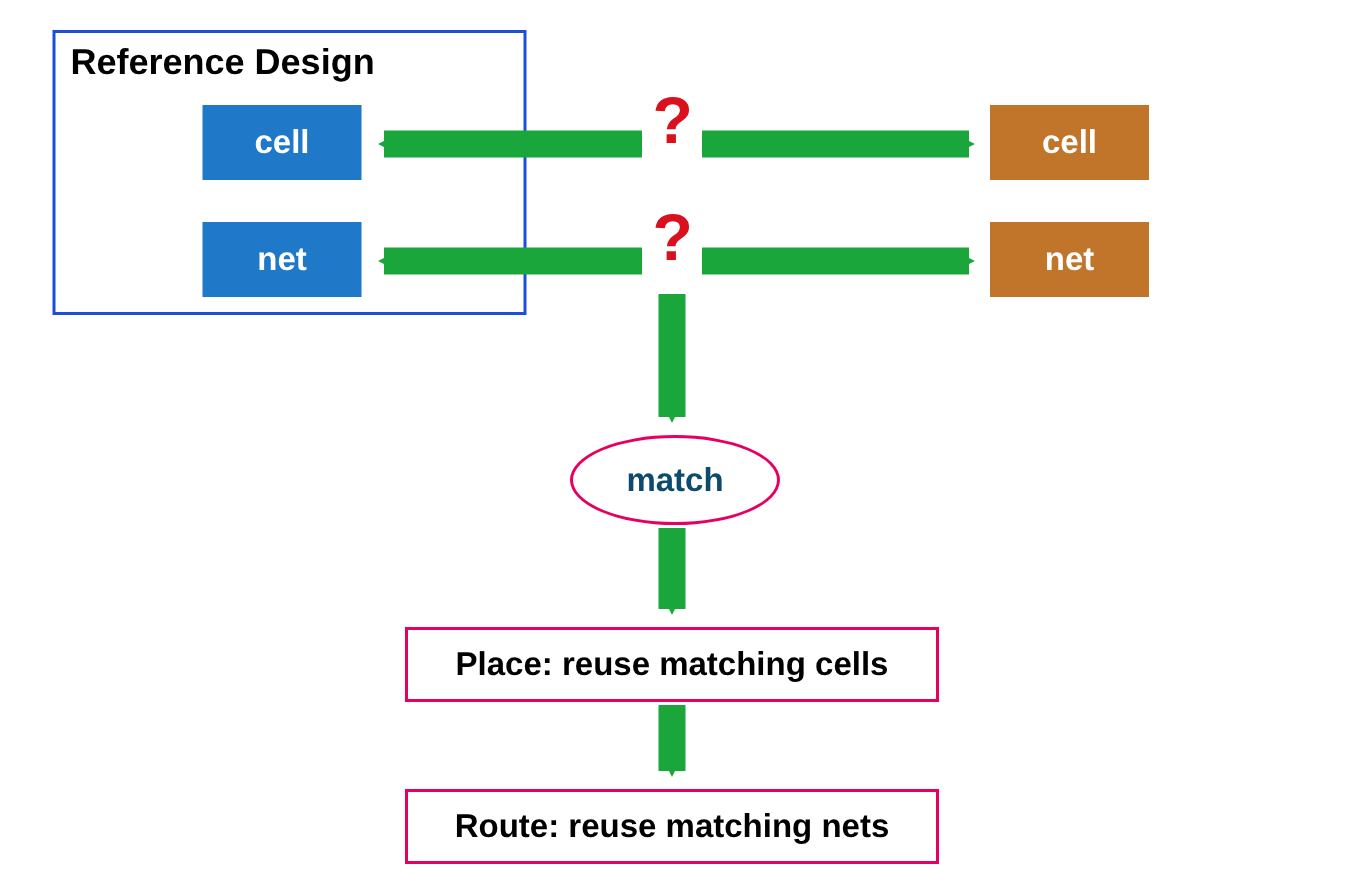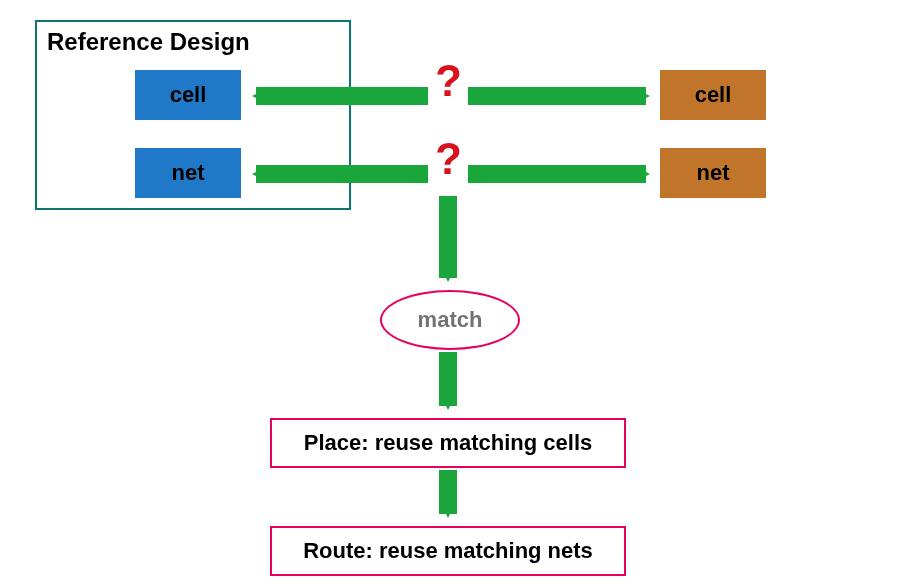--- a/index.html
+++ b/index.html
@@ -9,21 +9,21 @@
     position: relative;
     font-family: "Segoe UI", Arial, sans-serif;
     background: #fff;
   }
   .canvas { position: absolute; inset: 0; }
 
   .box-ref {
     position: absolute;
     left: 35px; top: 20px;
     width: 316px; height: 190px;
-    border: 2px solid #0f766e;
+    border: 2px solid #1d4ed8;
     background: #fff;
   }
   .box-ref .title {
     position: absolute;
     left: 10px; top: 6px;
     font-size: 24px; font-weight: 700;
     color: #000;
   }
   .box-cur {
     position: absolute;
@@ -36,21 +36,21 @@
     position: absolute;
     left: 10px; top: 6px;
     font-size: 24px; font-weight: 700;
     color: #000;
   }
 
   .chip {
     position: absolute;
     width: 106px; height: 50px;
     display: flex; align-items: center; justify-content: center;
-    color: #000000; font-weight: 700; font-size: 22px;
+    color: #ffffff; font-weight: 700; font-size: 22px;
   }
   .chip.blue  { background: #1f78c8; }
   .chip.brown { background: #c0752b; }
 
   .ref-cell { left: 135px; top: 70px; }
   .ref-net  { left: 135px; top: 148px; }
   .cur-cell { left: 660px; top: 70px; }
   .cur-net  { left: 660px; top: 148px; }
 
   .qmark {
@@ -62,21 +62,21 @@
   .q2 { left: 435px; top: 134px; }
 
   .match-ell {
     position: absolute;
     left: 380px; top: 290px;
     width: 140px; height: 60px;
     border: 2px solid #e6005f;
     border-radius: 50%;
     display: flex; align-items: center; justify-content: center;
     font-size: 22px; font-weight: 700;
-    color: #737373;
+    color: #0c4a6e;
   }
 
   .step-box {
     position: absolute;
     width: 356px; height: 50px;
     border: 2px solid #e6005f;
     display: flex; align-items: center; justify-content: center;
     font-size: 22px; font-weight: 700;
     color: #000;
   }

